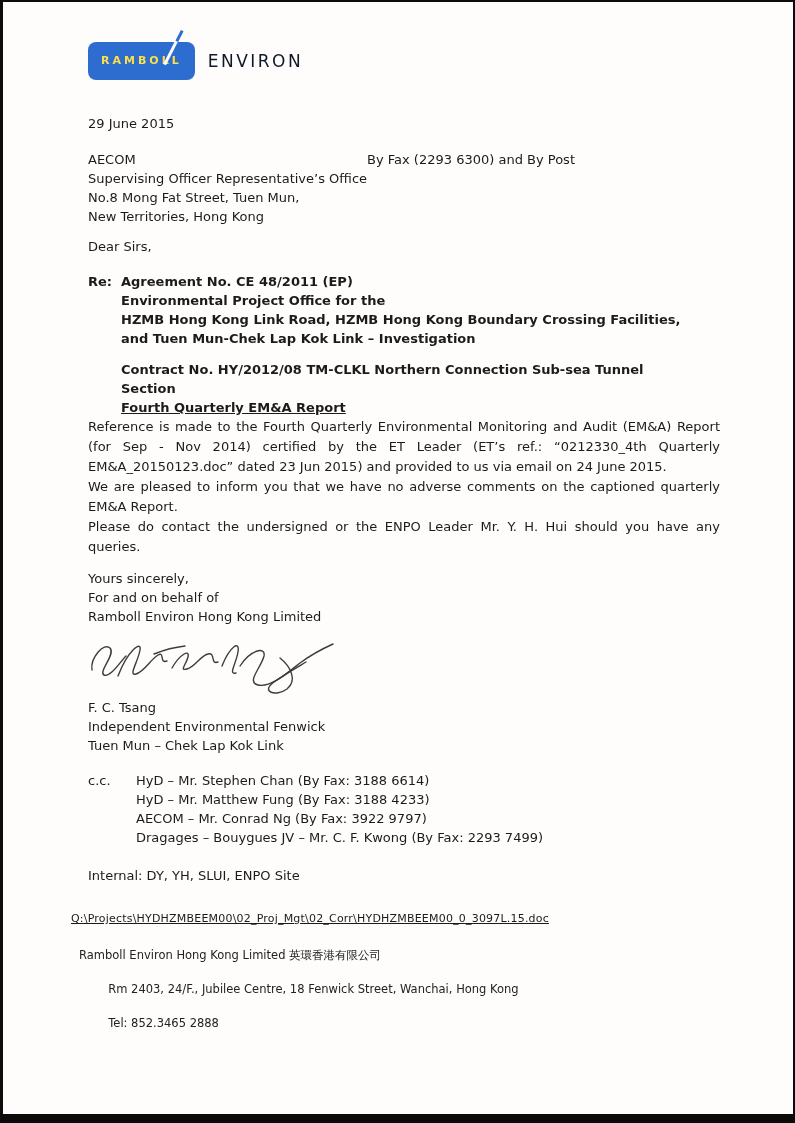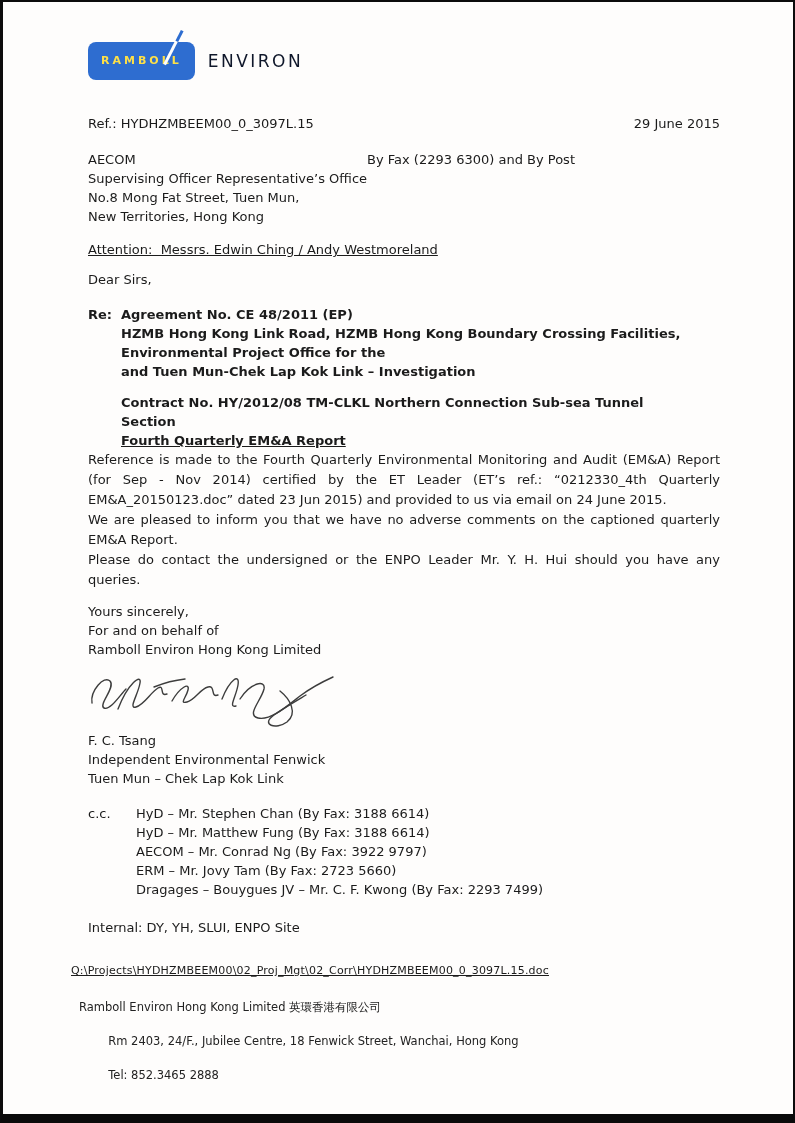--- a/index.html
+++ b/index.html
@@ -53,47 +53,42 @@
     <div class="letterhead">
       <div class="logo">
         <span class="logo-text">RAMBOLL</span>
         <span class="logo-slash-white"></span>
         <span class="logo-slash-blue"></span>
       </div>
       <span class="brand">ENVIRON</span>
     </div>
 
     <div class="ref-row">
-      <span>
-        <span>Ref.:</span>
-        <span>HYDHZMBEEM00_0_3097L.15</span>
-      </span>
       <span>29 June 2015</span>
     </div>
 
     <div class="addr-block">
       <div>
         <div>AECOM</div>
         <div>Supervising Officer Representative’s Office</div>
         <div>No.8 Mong Fat Street, Tuen Mun,</div>
         <div>New Territories, Hong Kong</div>
       </div>
       <div>By Fax (2293 6300) and By Post</div>
     </div>
 
-    <div class="attention">Attention:  Messrs. Edwin Ching / Andy Westmoreland</div>
 
     <div class="salutation">Dear Sirs,</div>
 
     <div class="subject">
       <div class="subject-label">Re:</div>
       <div>
         <div>Agreement No. CE 48/2011 (EP)</div>
+        <div>Environmental Project Office for the</div>
         <div>HZMB Hong Kong Link Road, HZMB Hong Kong Boundary Crossing Facilities,</div>
-        <div>Environmental Project Office for the</div>
         <div>and Tuen Mun-Chek Lap Kok Link – Investigation</div>
         <div class="subject-spacer"></div>
         <div>Contract No. HY/2012/08 TM-CLKL Northern Connection Sub-sea Tunnel</div>
         <div>Section</div>
         <div class="u">Fourth Quarterly EM&amp;A Report</div>
       </div>
     </div>
 
     <p class="para">Reference is made to the Fourth Quarterly Environmental Monitoring and Audit (EM&amp;A) Report (for Sep - Nov 2014) certified by the ET Leader (ET’s ref.: “0212330_4th Quarterly EM&amp;A_20150123.doc” dated 23 Jun 2015) and provided to us via email on 24 June 2015.</p>
     <p class="para">We are pleased to inform you that we have no adverse comments on the captioned quarterly EM&amp;A Report.</p>
@@ -122,23 +117,22 @@
     <div>
       <div>F. C. Tsang</div>
       <div>Independent Environmental Fenwick</div>
       <div>Tuen Mun – Chek Lap Kok Link</div>
     </div>
 
     <div class="cc-row">
       <div class="cc-label">c.c.</div>
       <div>
         <div>HyD – Mr. Stephen Chan (By Fax: 3188 6614)</div>
-        <div>HyD – Mr. Matthew Fung (By Fax: 3188 6614)</div>
+        <div>HyD – Mr. Matthew Fung (By Fax: 3188 4233)</div>
         <div>AECOM – Mr. Conrad Ng (By Fax: 3922 9797)</div>
-        <div>ERM – Mr. Jovy Tam (By Fax: 2723 5660)</div>
         <div>Dragages – Bouygues JV – Mr. C. F. Kwong (By Fax: 2293 7499)</div>
       </div>
     </div>
 
     <div class="internal">Internal: DY, YH, SLUI, ENPO Site</div>
 
     <div class="filepath">Q:\Projects\HYDHZMBEEM00\02_Proj_Mgt\02_Corr\HYDHZMBEEM00_0_3097L.15.doc</div>
 
     <div class="footer">
       <div>

